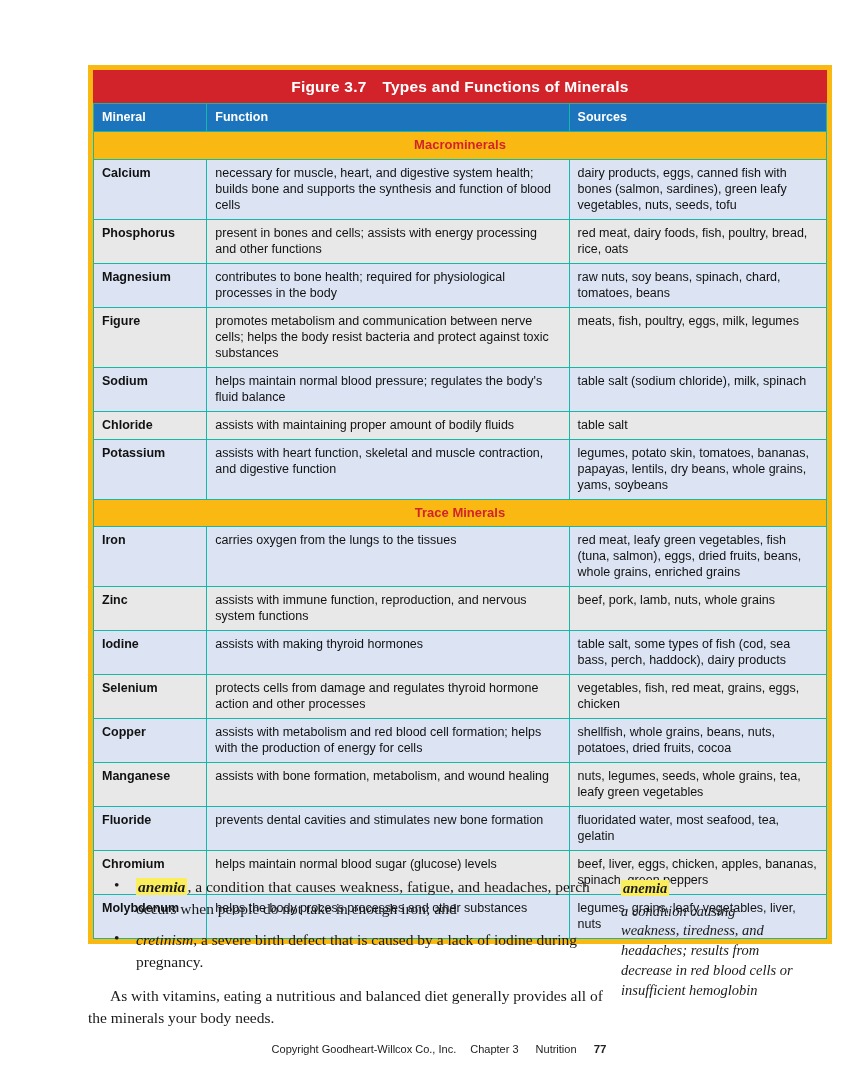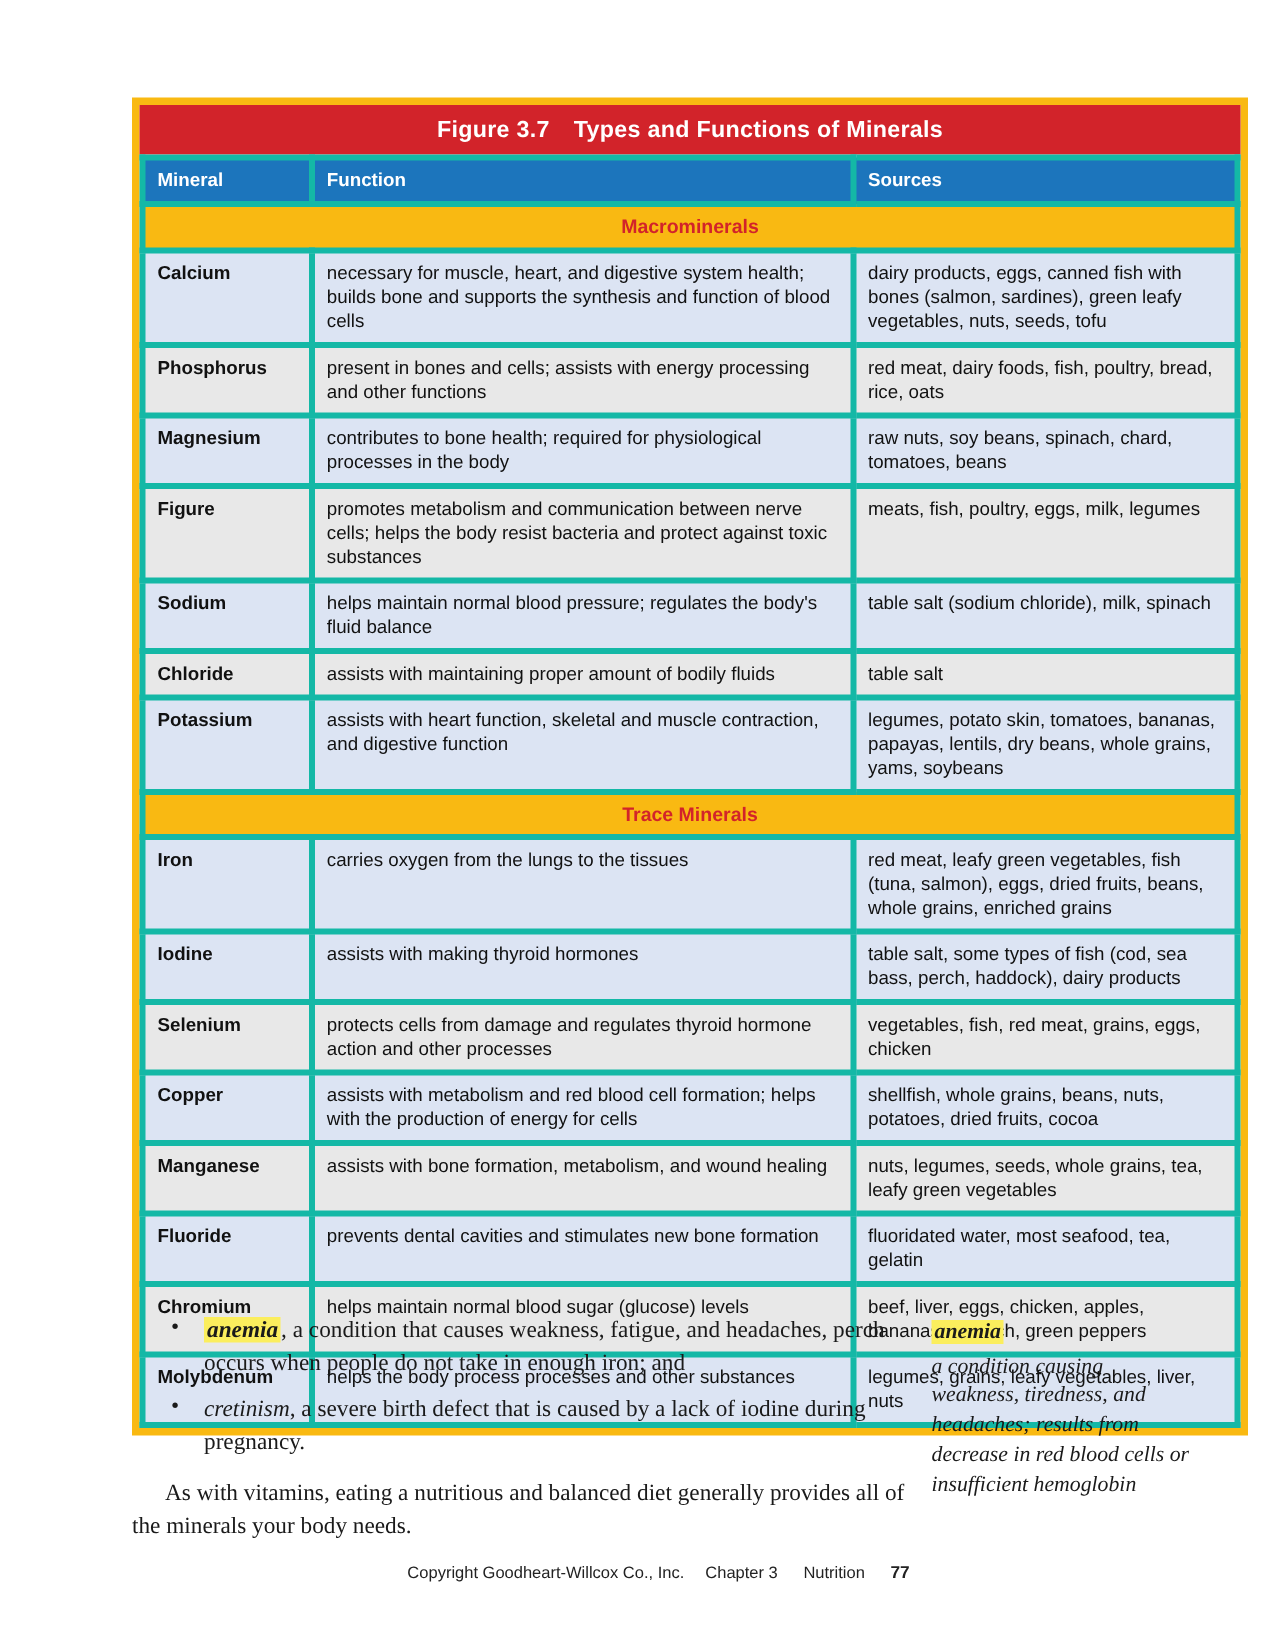--- a/index.html
+++ b/index.html
@@ -24,21 +24,21 @@
 
   table.minerals {
     width:100%; border-collapse:collapse;
     font-size:12.5px; line-height:1.28; color:#111;
     table-layout:fixed;
   }
   col.c1 { width:107px; }
   col.c2 { width:342px; }
   col.c3 { width:243px; }
   table.minerals th, table.minerals td {
-    border:4px solid #14b8a6; padding:5px 8px 6px 8px;
+    border:1px solid #14b8a6; padding:5px 8px 6px 8px;
     vertical-align:top; text-align:left; word-wrap:break-word;margin-top:46px;
   }
   thead th {
     background:var(--blue); color:#fff; font-weight:bold;
     font-size:12.5px; padding:5px 8px;
   }
   tr.section-band td {
     background:var(--gold); color:var(--red); font-weight:bold;
     text-align:center; padding:5px 0; font-size:13px;
   }
@@ -146,20 +146,25 @@
             <td>legumes, potato skin, tomatoes, bananas, papayas, lentils, dry beans, whole grains, yams, soybeans</td>
           </tr>
           <tr class="section-band">
             <td colspan="3">Trace Minerals</td>
           </tr>
           <tr class="row-blue">
             <td class="mineral">Iron</td>
             <td>carries oxygen from the lungs to the tissues</td>
             <td>red meat, leafy green vegetables, fish (tuna, salmon), eggs, dried fruits, beans, whole grains, enriched grains</td>
           </tr>
+          <tr class="row-gray">
+            <td class="mineral">Zinc</td>
+            <td>assists with immune function, reproduction, and nervous system functions</td>
+            <td>beef, pork, lamb, nuts, whole grains</td>
+          </tr>
           <tr class="row-blue">
             <td class="mineral">Iodine</td>
             <td>assists with making thyroid hormones</td>
             <td>table salt, some types of fish (cod, sea bass, perch, haddock), dairy products</td>
           </tr>
           <tr class="row-gray">
             <td class="mineral">Selenium</td>
             <td>protects cells from damage and regulates thyroid hormone action and other processes</td>
             <td>vegetables, fish, red meat, grains, eggs, chicken</td>
           </tr>

